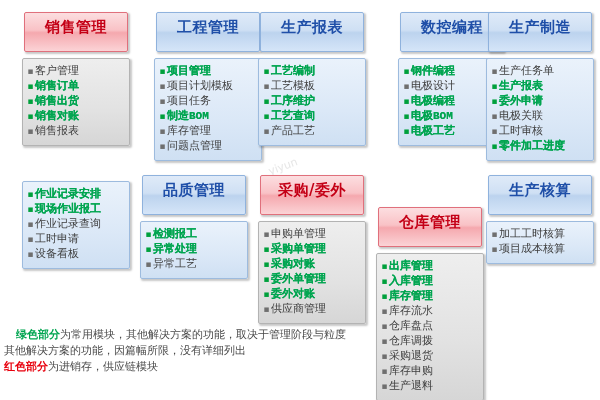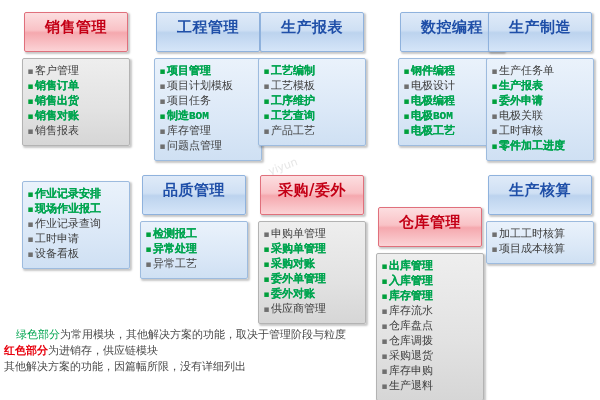--- a/index.html
+++ b/index.html
@@ -74,21 +74,21 @@
   .t-plain{color:#3d3d3d;font-weight:400;}
   .t-green{color:#00a550;font-weight:700;text-shadow:0 0 .4px #00a550;}
 
   
   #legend{
     position:absolute;left:4px;top:327px;width:420px;
   }
   .lg-line{
     font-size:11px;line-height:16px;color:#4a4a4a;white-space:nowrap;
   }
-  .lg-green{color:#00a550;font-weight:400;padding-left:12px;}
+  .lg-green{color:#00a550;font-weight:700;padding-left:12px;}
   .lg-red{color:#e8000d;font-weight:700;}
 
   
   #wm{
     position:absolute;left:214px;top:112px;
     font-size:12px;color:#c9c9c9;opacity:.55;
     transform:rotate(-20deg);
     letter-spacing:1px;
     pointer-events:none;user-select:none;
     white-space:nowrap;
@@ -372,19 +372,19 @@
           <span class="bullet b-plain">▪</span>
           <span class="txt t-plain">项目成本核算</span>
         </div>
     </div>
   </div>
 
   <div id="legend">
     <div class="lg-line">
       <span class="lg-green">绿色部分</span><span>为常用模块，其他解决方案的功能，取决于管理阶段与粒度</span>
     </div>
+    <div class="lg-line">其他解决方案的功能，因篇幅所限，没有详细列出</div>
     <div class="lg-line">
       <span class="lg-red">红色部分</span><span>为进销存，供应链模块</span>
     </div>
-    <div class="lg-line">其他解决方案的功能，因篇幅所限，没有详细列出</div>
   </div>
 
 </div>
 
 </body></html>

